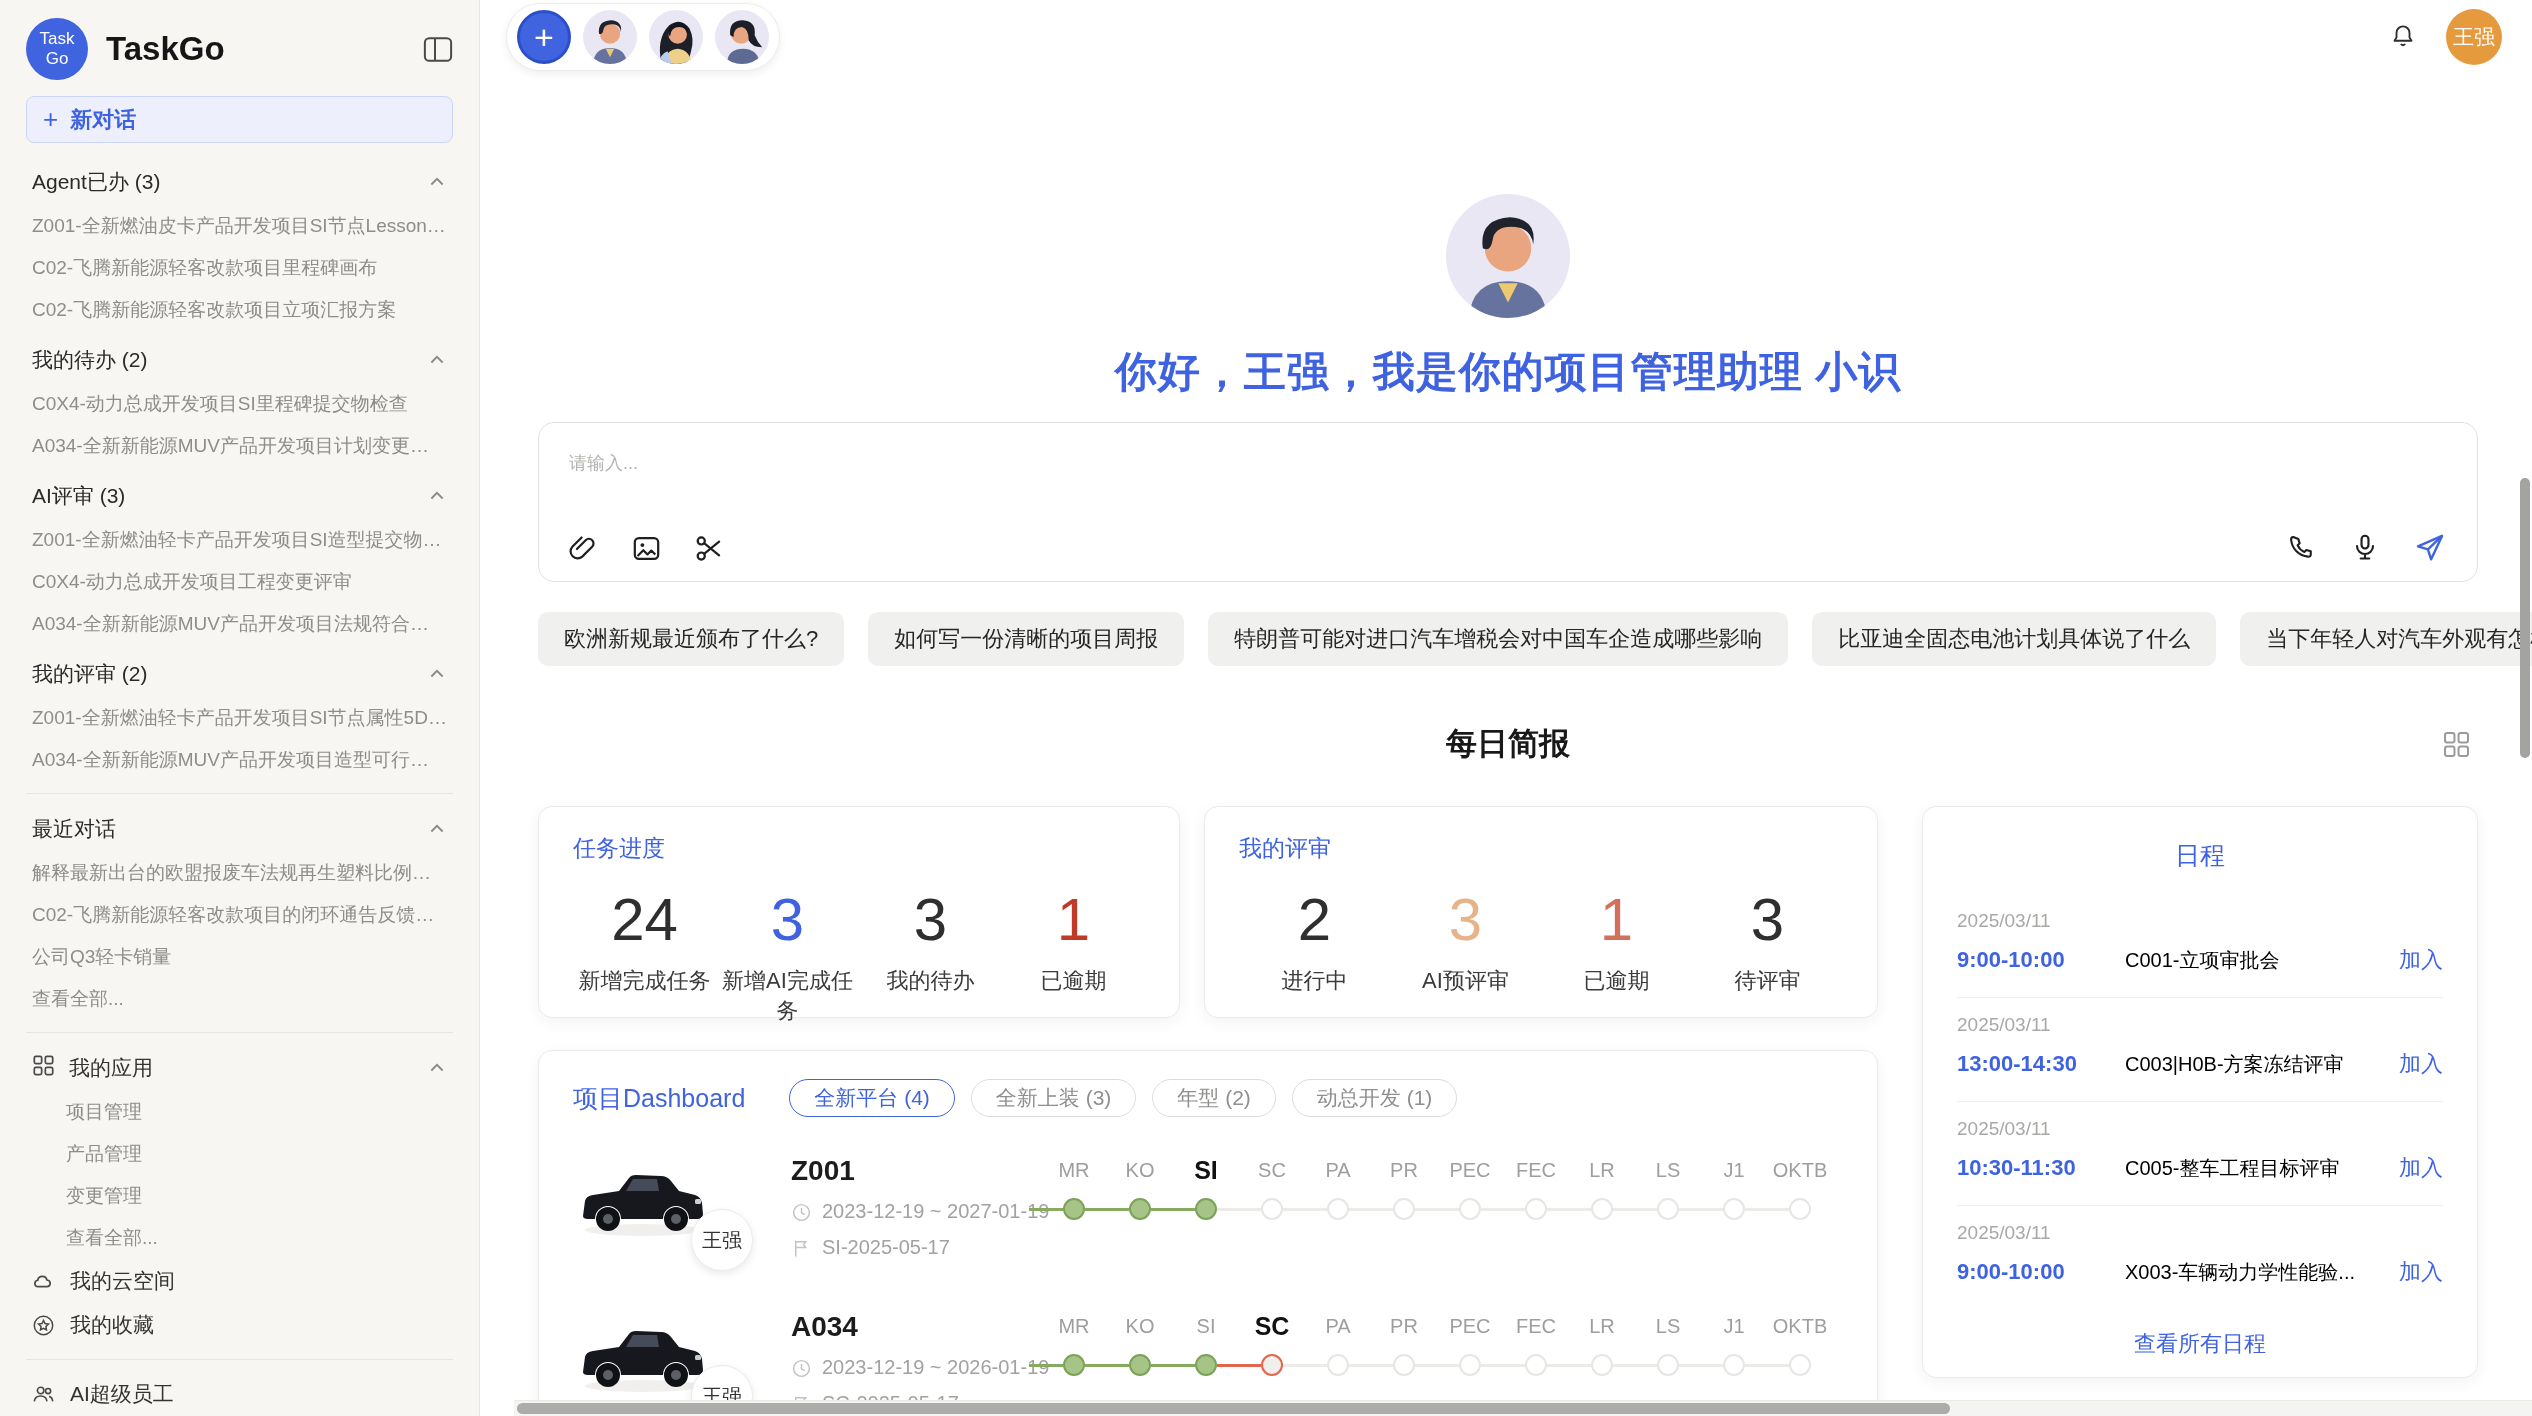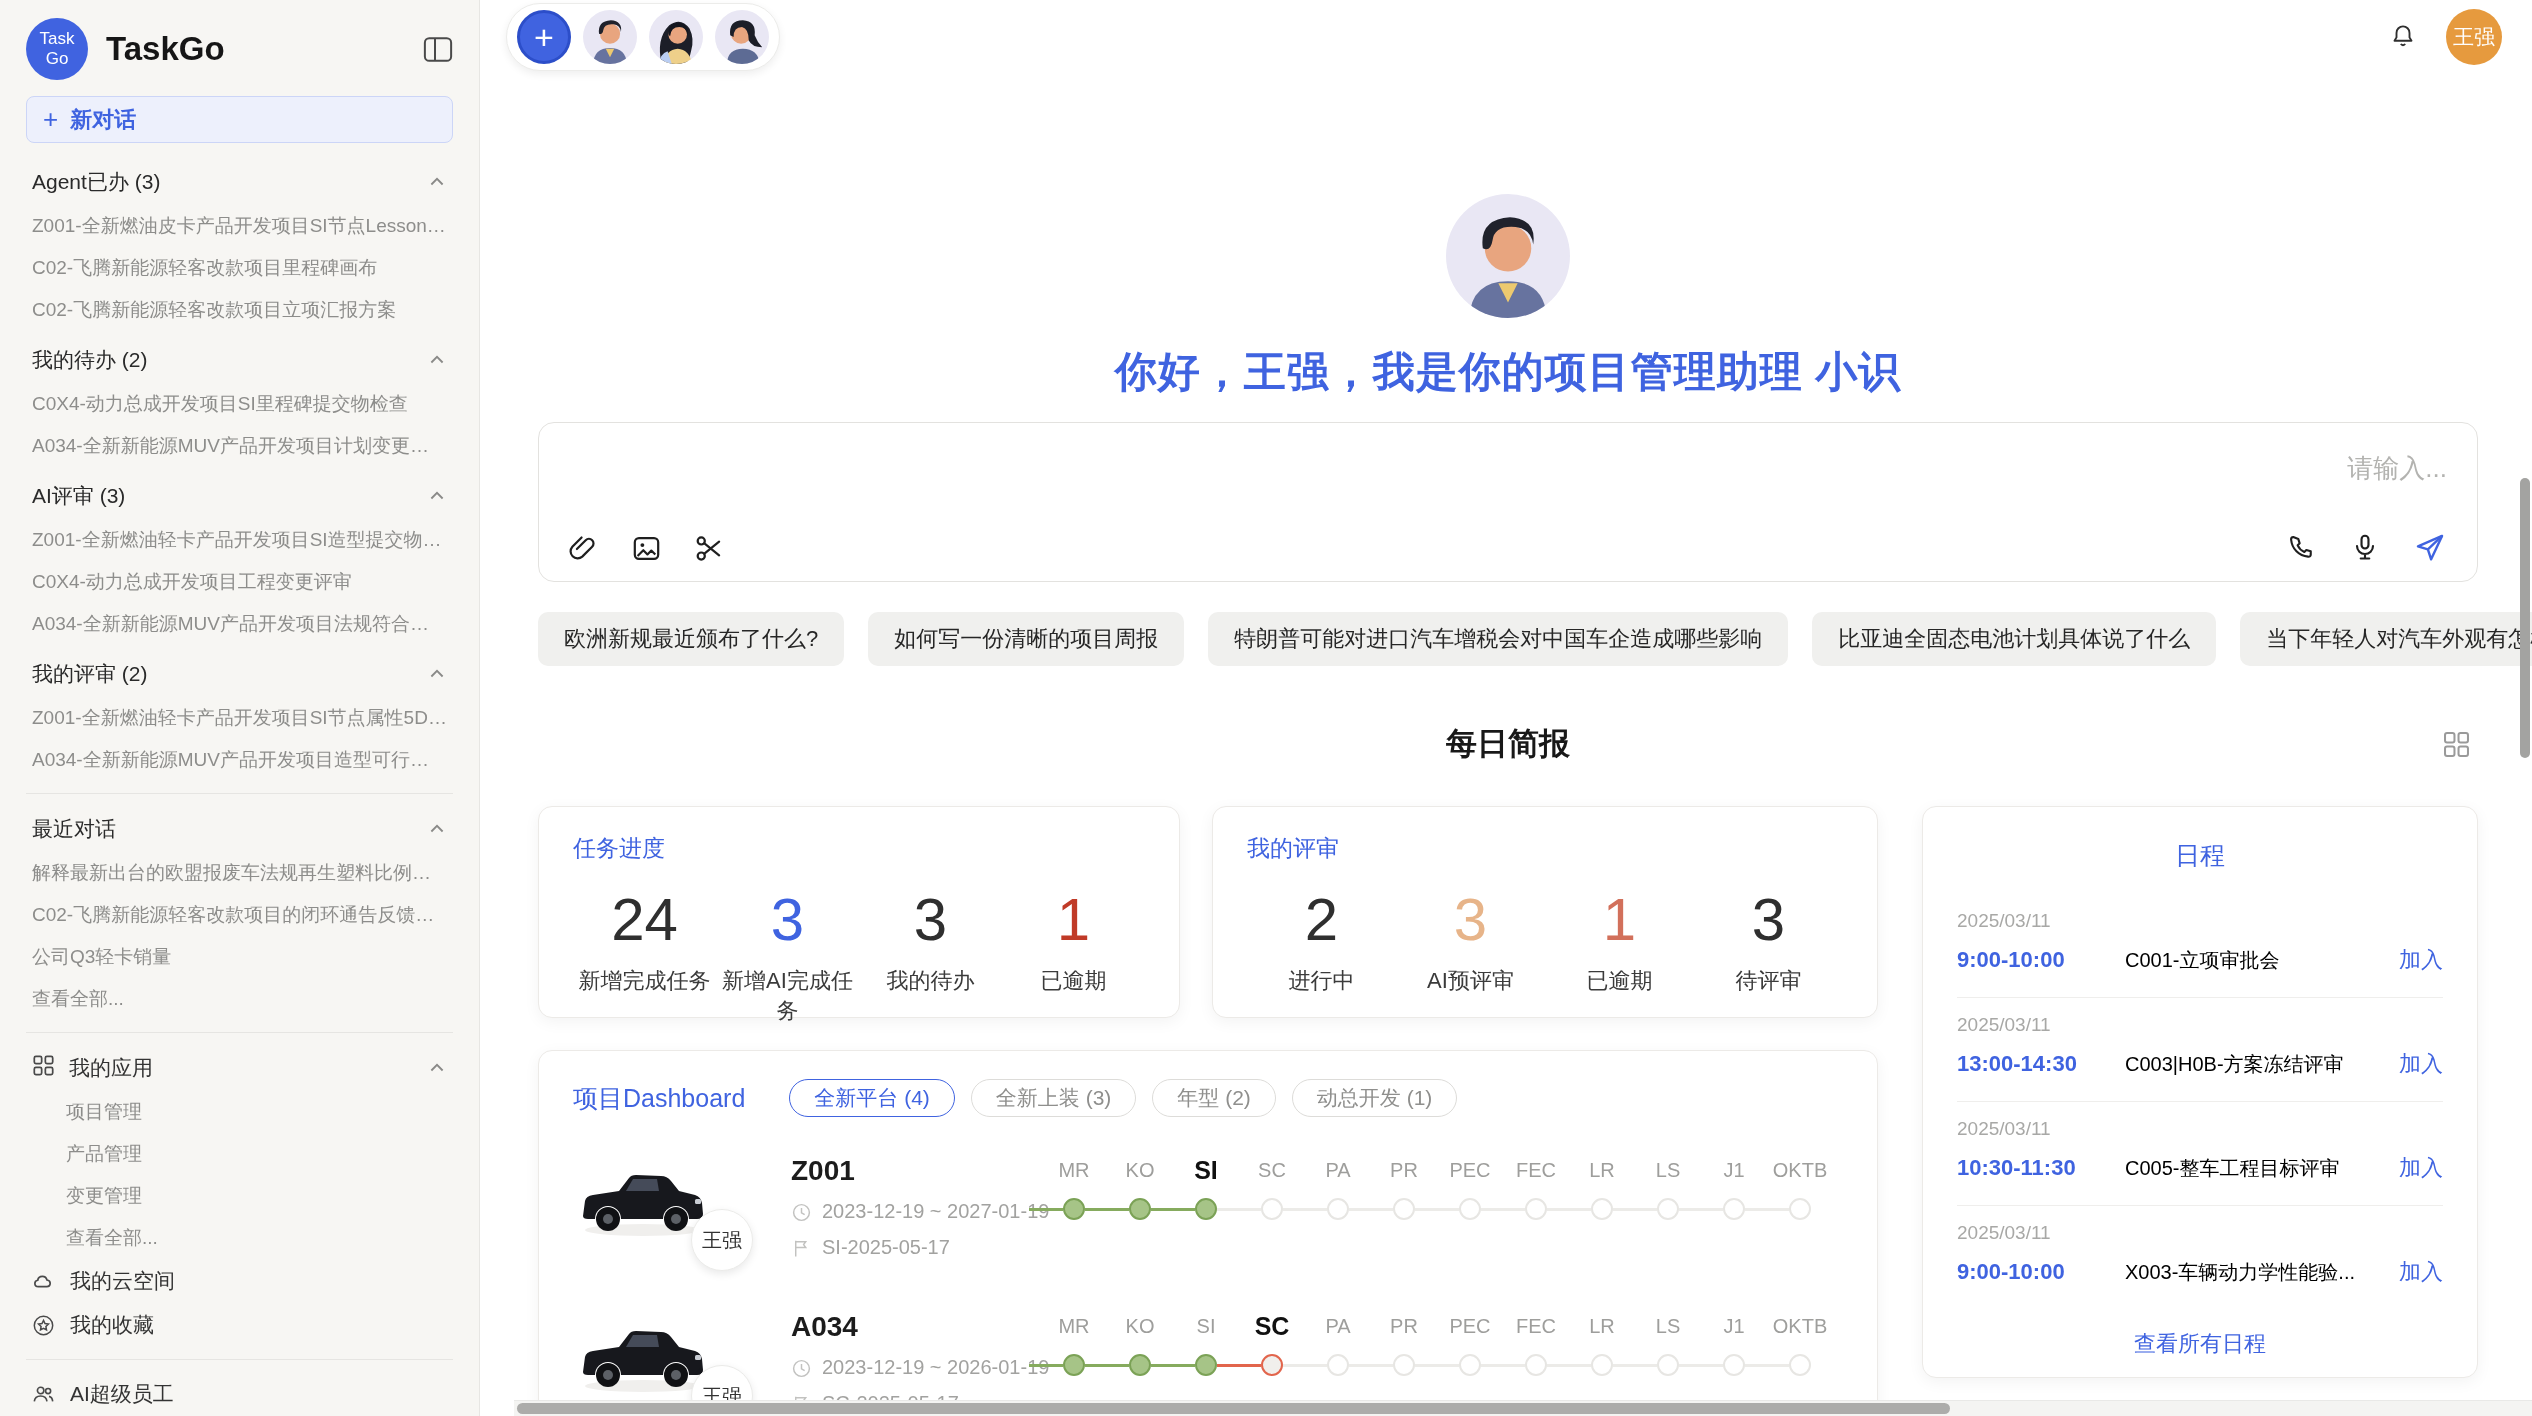--- a/index.html
+++ b/index.html
@@ -50,41 +50,41 @@
                  font-size:21px; display:flex; align-items:center; justify-content:center; cursor:pointer; }
 
   .content { flex:1; padding:0 54px 0 58px; overflow:hidden; }
   .greeting { display:flex; align-items:center; gap:26px; margin-top:120px;flex-direction:column; }
   .greet-avatar { width:124px; height:124px; border-radius:50%; overflow:hidden; flex:none; }
   .greet-avatar svg { display:block; width:100%; height:100%; }
   .greet-text { font-size:42px; font-weight:bold; color:#3f63e0; letter-spacing:1px; }
 
   .input-card { margin-top:22px; height:160px; border:1px solid #e3e2df; border-radius:16px;
                 position:relative; padding:28px 30px; cursor:text; }
-  .placeholder { font-size:26px; color:#b3b3b0;text-align:right; }
+  .placeholder { font-size:18px; color:#b3b3b0; }
   .in-icons-l { position:absolute; left:28px; bottom:16px; display:flex; gap:30px; color:#1f1f1f; }
   .in-icons-r { position:absolute; right:30px; bottom:16px; display:flex; gap:32px; align-items:center; color:#1f1f1f; }
   .in-icons-l svg,.in-icons-r svg { display:block; cursor:pointer; }
 
   .chips { display:flex; gap:24px; margin-top:30px; }
   .chip { height:54px; display:flex; align-items:center; padding:0 26px; background:#f0f0ee;
           border-radius:10px; font-size:22px; color:#262626; white-space:nowrap; cursor:pointer; }
 
   .briefing-head { margin-top:56px; position:relative; height:44px; display:flex;
                    align-items:center; justify-content:center; }
   .briefing-title { font-size:31px; font-weight:bold; color:#181818; }
   .briefing-grid { position:absolute; right:8px; color:#9a9a9a; display:flex; cursor:pointer; }
 
   .cols { display:flex; gap:44px; margin-top:40px; align-items:flex-start; }
   .col-left { width:1340px; flex:none; }
   .col-right { flex:1; min-width:0; }
 
   .card { background:#fff; border:1px solid #eceae7; border-radius:14px;
           box-shadow:0 4px 16px rgba(0,0,0,.05); }
-  .stats-row { display:flex; gap:32px; }
+  .stats-row { display:flex; gap:24px; }
   .stat-card { padding:26px 34px; height:212px; }
   .stat-card.c0 { width:642px; flex:none; }
   .stat-card.c1 { flex:1; }
   .stat-title { font-size:23px; color:#3f63e0; }
   .stat-grid { display:flex; margin-top:14px; }
   .stat-cell { flex:1; text-align:center; }
   .stat-value { font-size:60px; line-height:84px; }
   .stat-label { font-size:22px; color:#3b3b3b; margin-top:4px; }
 
   .dash-card { margin-top:32px; padding:28px 34px; height:476px; overflow:hidden; }

